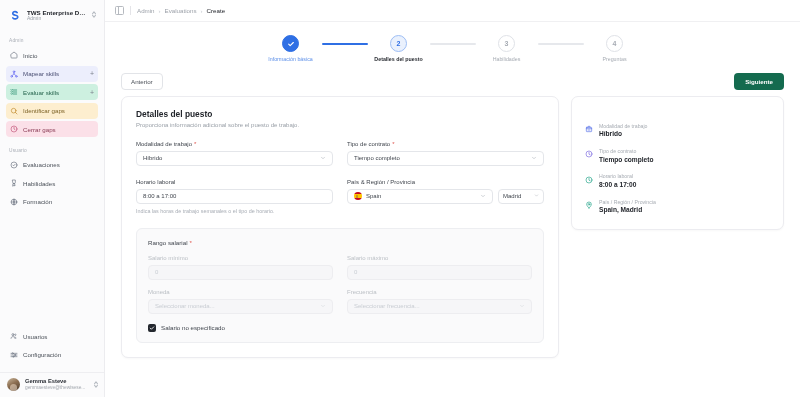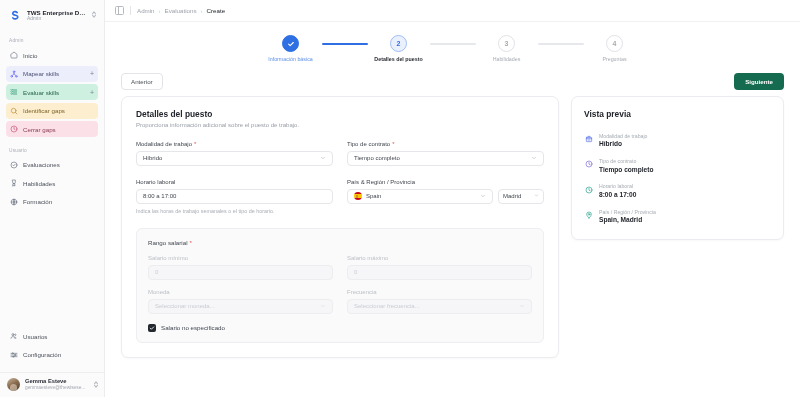--- a/index.html
+++ b/index.html
@@ -524,21 +524,20 @@
               <svg width="6" height="6" viewBox="0 0 24 24" fill="none" stroke="#ffffff" stroke-width="3.5" stroke-linecap="round" stroke-linejoin="round">
                   <path d="M5 12.5l4.5 4.5L19 7.5"></path>
                 </svg>
             </span>
             <span class="check-label">Salario no especificado</span>
           </div>
         </div>
       </section>
 
       <aside class="card card-right">
-        <h2 class="preview-title">Vista previa</h2>
         <div class="preview-list">
 
           <div class="preview-row">
             <span class="pv-icon">
               <svg width="8" height="8" viewBox="0 0 24 24" fill="none" stroke="#5b73e8" stroke-width="2" stroke-linecap="round" stroke-linejoin="round">
                   <rect x="4" y="7" width="16" height="13" rx="1.5"></rect>
                   <path d="M4 11h16M9 7V4h6v3M9 15h2M13 15h2"></path>
                 </svg>
             </span>
             <span class="pv-text">

